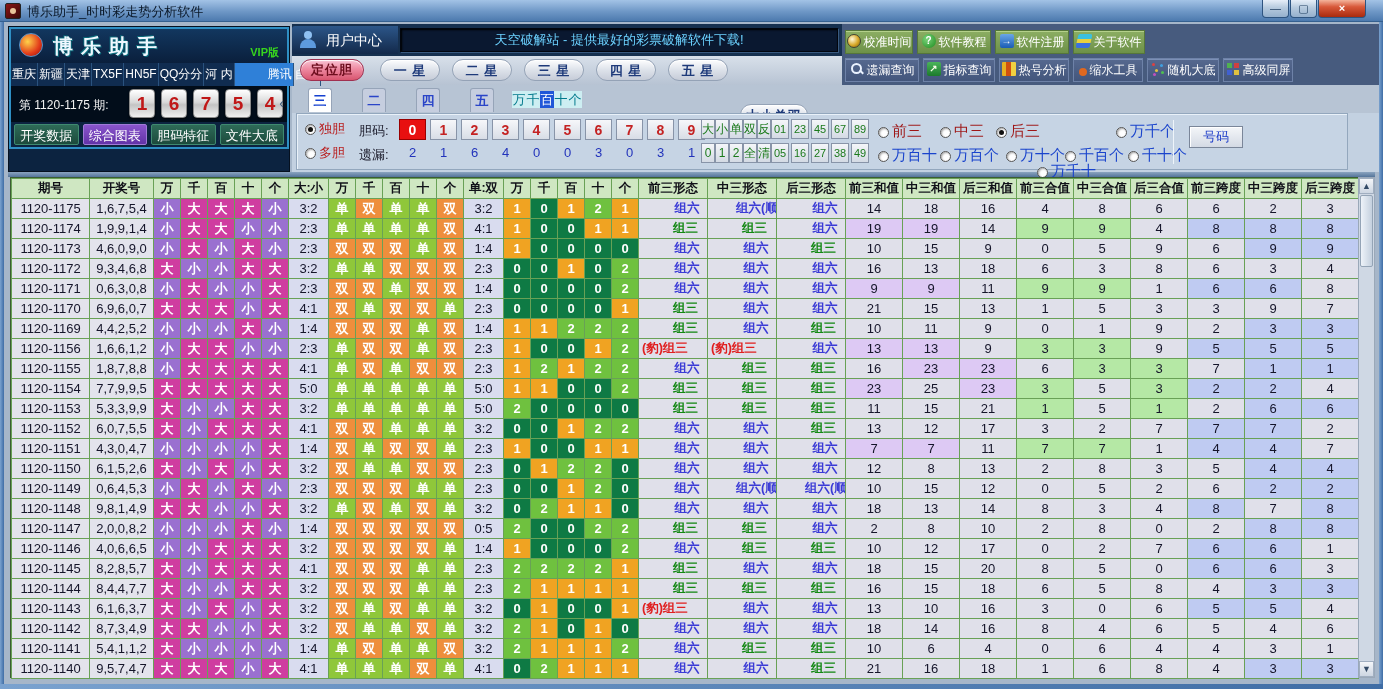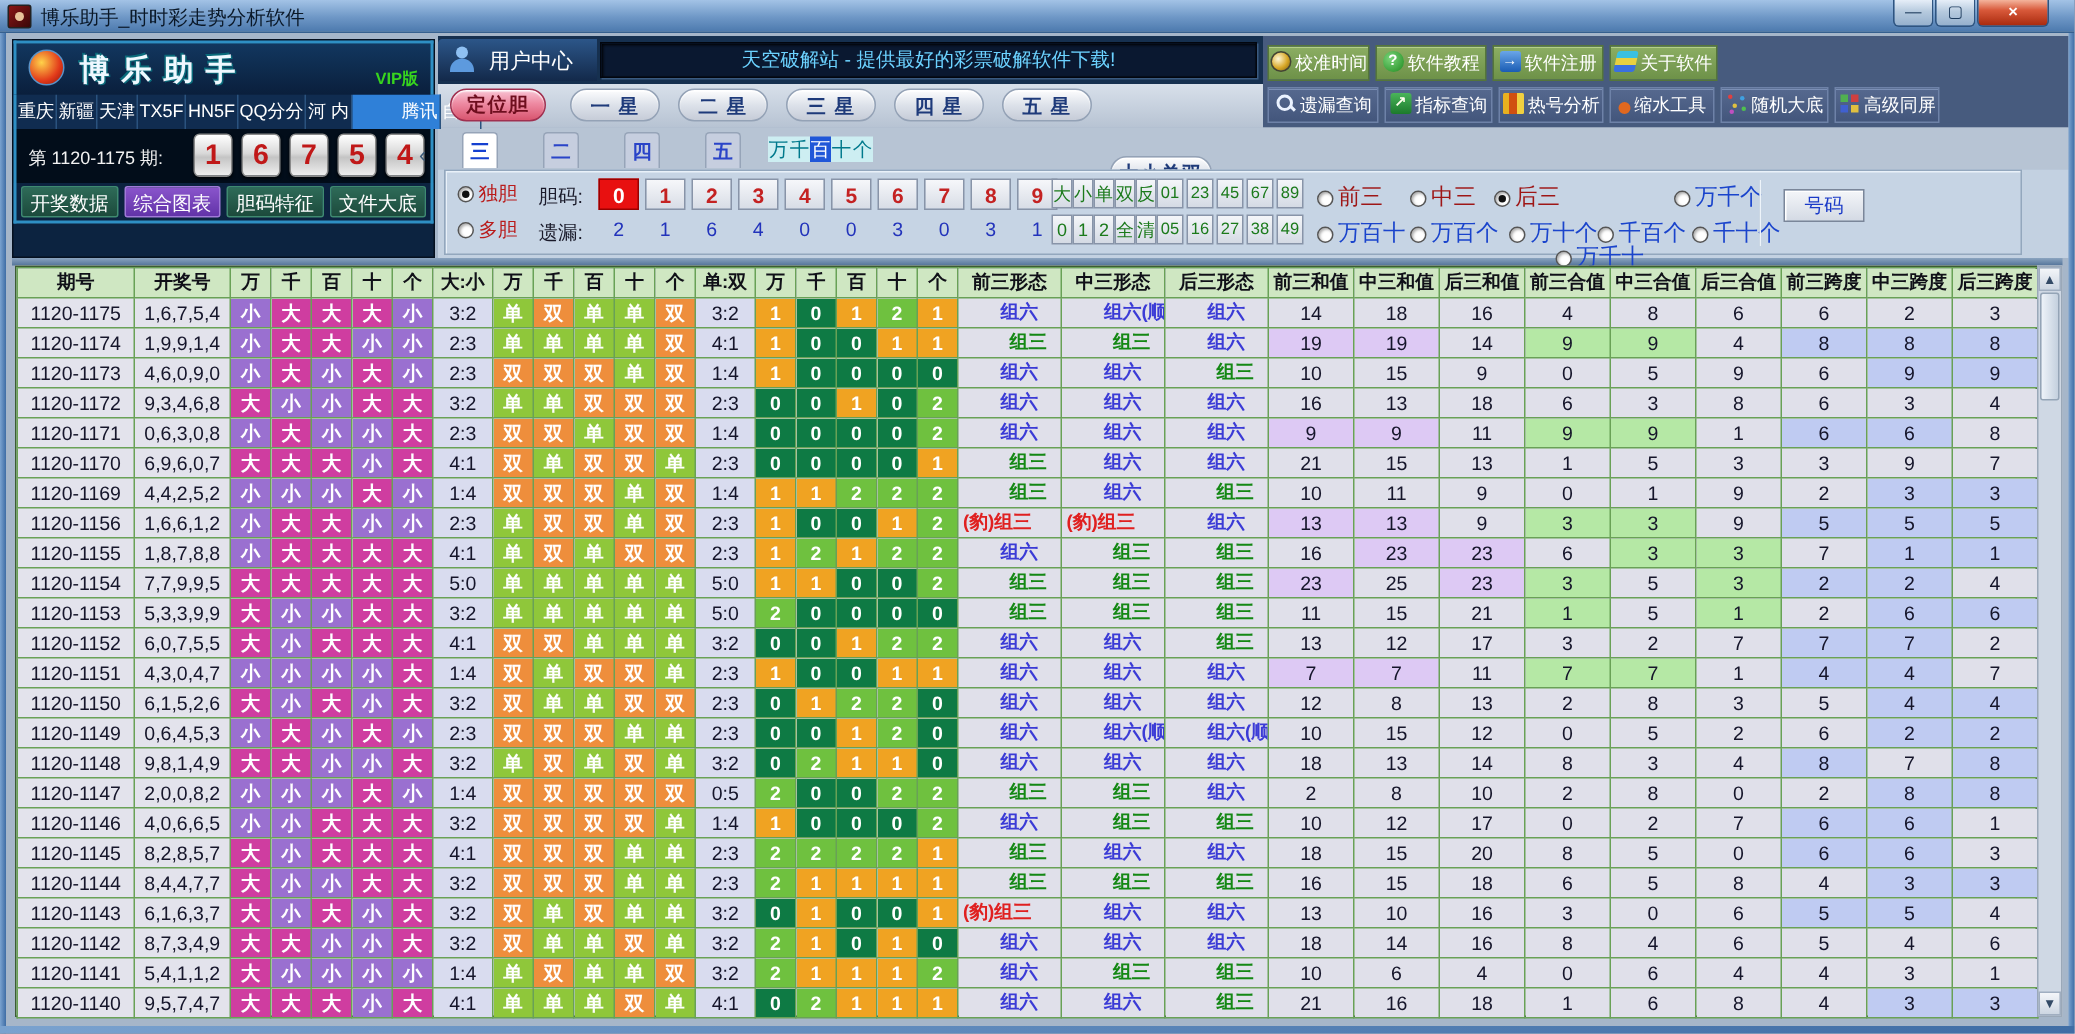--- a/index.html
+++ b/index.html
@@ -121,21 +121,21 @@
     white-space:nowrap;overflow:hidden;}
   td{border:1px solid #69a156;font-size:13px;text-align:center;color:#15152a;height:20px;padding:0;overflow:hidden;white-space:nowrap;
     background:#e0e0ea;}
   .c-period,.c-nums{background:#e3e3ec;}
   .c-ratio{background:#d9dcef;}
   .c-bs,.c-oe,.c-mod{color:#fff;font-weight:bold;}
   .big{background:var(--big);} .small{background:var(--small);}
   .odd{background:var(--odd);} .even{background:var(--even);}
   .m0{background:var(--mod0);} .m1{background:var(--mod1);} .m2{background:var(--mod2);}
   .c-shape{font-size:12.5px;font-weight:bold;}
-  .shape-z6{color:var(--shape6);text-align:left;padding-left:28px;}
+  .shape-z6{color:var(--shape6);text-align:center;padding-left:28px;}
   .shape-z3{color:var(--shape3);text-align:right;padding-right:9px;}
   .shape-bao{color:var(--shapeBao);text-align:left;padding-left:3px;}
   .hl-s{background:var(--sumHl);} .hl-h{background:var(--heHl);} .hl-k{background:var(--kuaHl);}
   
   .sb{position:absolute;left:1358px;top:177px;width:17px;height:501px;background:#cfd8e4;border:1px solid #9aa8b8;}
   .sb-btn{height:16px;line-height:15px;text-align:center;font-size:9px;color:#334a66;
     background:linear-gradient(#f4f6f9,#cdd6e2);border:1px solid #a0aec0;cursor:default;}
   .sb-btn.down{position:absolute;bottom:0;left:0;right:0;}
   .sb-thumb{position:absolute;top:17px;left:1px;width:13px;height:72px;background:linear-gradient(90deg,#eef3f9,#c4d0de);
     border:1px solid #94a4b6;border-radius:2px;cursor:default;}

